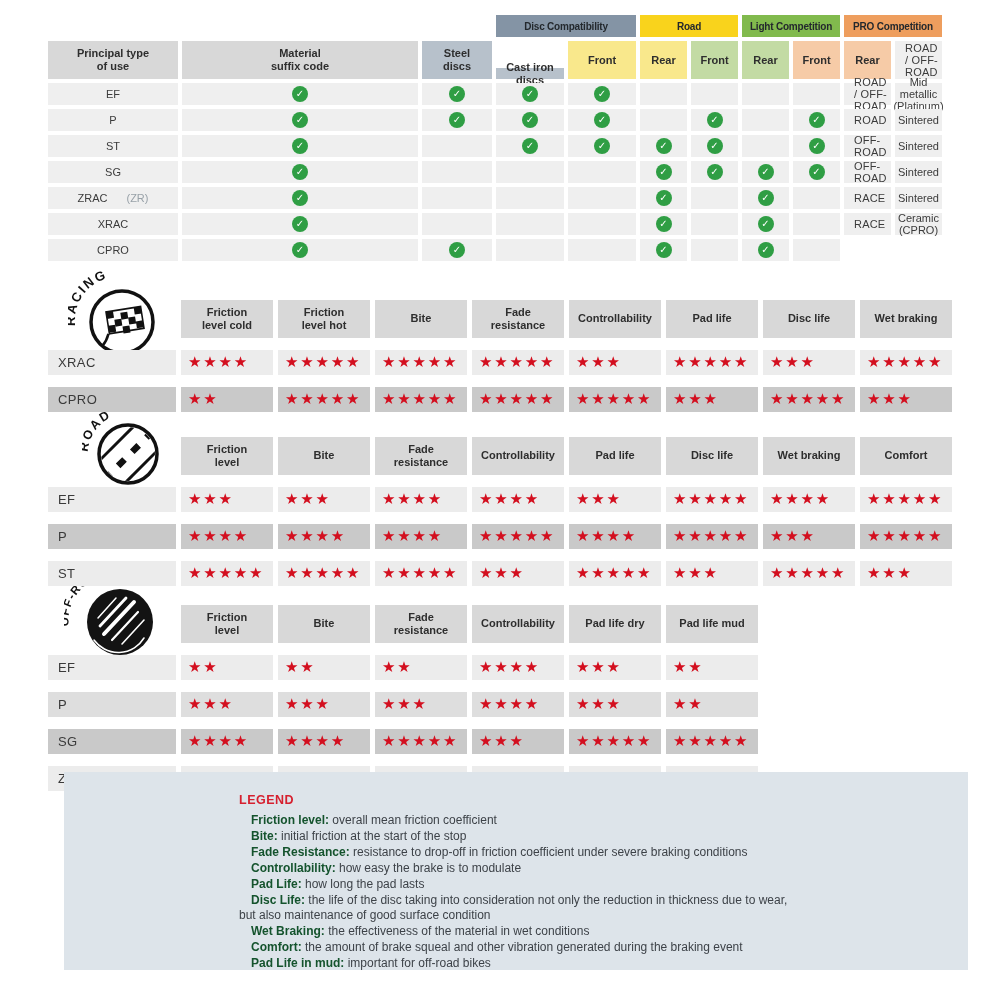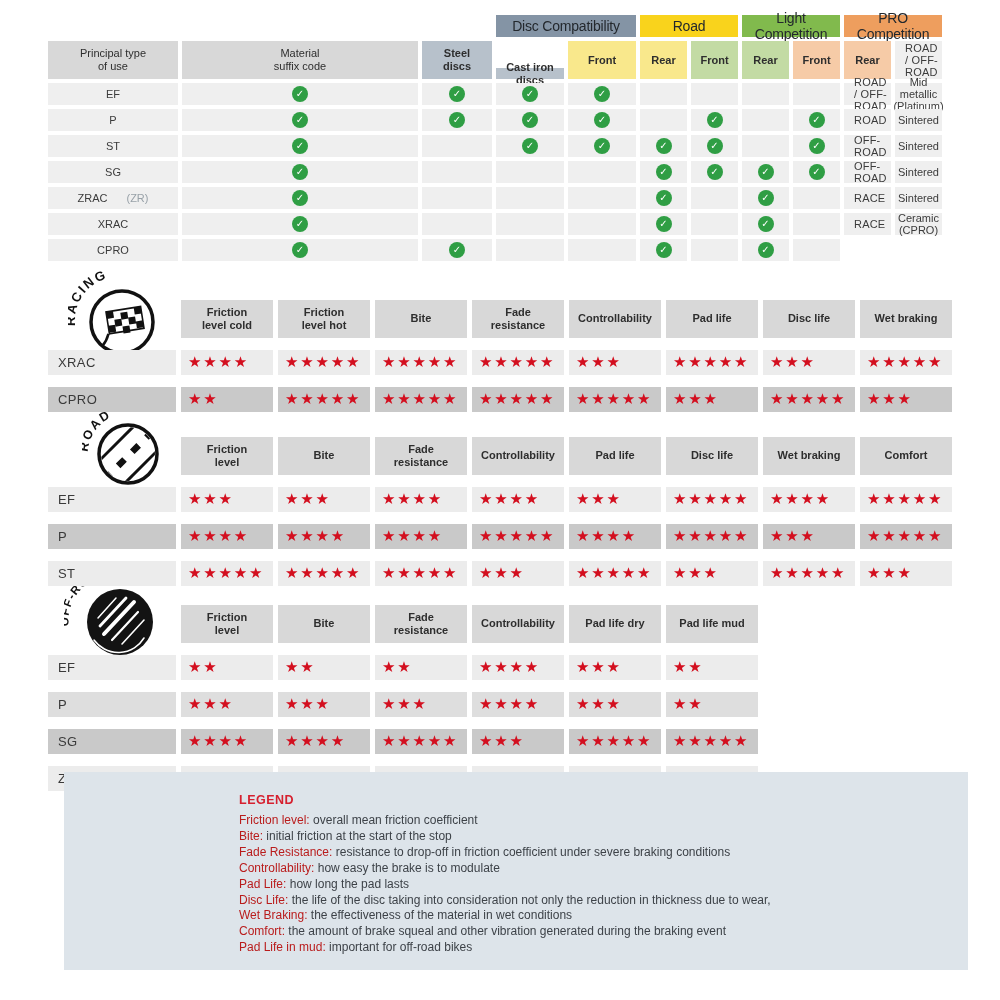--- a/index.html
+++ b/index.html
@@ -7,22 +7,22 @@
     font-family:"Liberation Sans", sans-serif; color:#3b3b3b; }
   .page { position:absolute; inset:0; width:1000px; height:1000px; overflow:hidden; }
 
   .cell { display:flex; align-items:center; justify-content:center; text-align:center; }
 
   
   .compat { position:absolute; left:48px; top:15px; display:grid;
     grid-template-columns:130px 236px 70px 68px 68px 47px 47px 47px 47px 47px 47px;
     grid-template-rows:22px 38px; grid-auto-rows:22px; gap:4px; }
   .compat .spacer { background:transparent; }
-  .compat .ghead { font-size:14px; font-weight:400; color:#23282d; letter-spacing:-0.2px; }
-  .compat .chead { background:#d8d8d8; font-size:11px; font-weight:400; color:#2e2e2e;
+  .compat .ghead { font-size:10px; font-weight:700; color:#23282d; letter-spacing:-0.2px; }
+  .compat .chead { background:#d8d8d8; font-size:11px; font-weight:700; color:#2e2e2e;
     line-height:1.2; white-space:pre-line; }
   .compat .sub { font-size:11px; font-weight:700; color:#2e2e2e; line-height:1.15; white-space:pre-line; }
   .compat .data { background:#efefef; font-size:11px; color:#3b3b3b; }
   .compat .use { justify-content:flex-start; padding-left:10px; text-align:left; letter-spacing:0.2px; }
   .codenote { color:#98a1a8; margin-left:19px; }
   .check { width:16px; height:16px; border-radius:50%; background:#2f9e44; color:#fff;
     font-size:10px; font-weight:700; display:flex; align-items:center; justify-content:center;
     font-family:"DejaVu Sans", sans-serif; line-height:1; }
 
   
@@ -46,21 +46,21 @@
   #icon-racing  { left:68px;  top:266px; }
   #icon-road    { left:82px;  top:404px; }
   #icon-offroad { left:64px;  top:566px; }
   .icon text { font-family:"Liberation Sans", sans-serif; font-weight:700; fill:#111; }
 
   
   .legend { position:absolute; left:64px; top:772px; width:904px; height:198px;
     background:#dde4ea; padding:21px 30px 0 175px; }
   .legend-title { font-size:12.5px; font-weight:700; color:#d6202f; letter-spacing:0.5px; margin-bottom:6px; }
   .legend-line { font-size:12px; line-height:15.9px; color:#3d4248; }
-  .lterm { font-weight:400; color:#b91c1c; }
+  .lterm { font-weight:700; color:#14532d;margin-left:12px; }
 </style>
 </head>
 <body>
 
 <div class="page">
 
   <div class="compat">
       <div class="cell spacer" style="grid-column: 1 / span 3;"></div>
       <div class="cell ghead" style="background: rgb(132, 148, 165); grid-column: 4 / span 2;">Disc Compatibility</div>
       <div class="cell ghead" style="background: rgb(249, 211, 28); grid-column: 6 / span 2;">Road</div>
@@ -511,19 +511,20 @@
 
   <div class="legend">
     <div class="legend-title">LEGEND</div>
     <div>
         <div class="legend-line"><span class="lterm">Friction level: </span><span class="ldesc">overall mean friction coefficient</span></div>
         <div class="legend-line"><span class="lterm">Bite: </span><span class="ldesc">initial friction at the start of the stop</span></div>
         <div class="legend-line"><span class="lterm">Fade Resistance: </span><span class="ldesc">resistance to drop-off in friction coefficient under severe braking conditions</span></div>
         <div class="legend-line"><span class="lterm">Controllability: </span><span class="ldesc">how easy the brake is to modulate</span></div>
         <div class="legend-line"><span class="lterm">Pad Life: </span><span class="ldesc">how long the pad lasts</span></div>
         <div class="legend-line"><span class="lterm">Disc Life: </span><span class="ldesc">the life of the disc taking into consideration not only the reduction in thickness due to wear,</span></div>
+        <div class="legend-line"><span class="ldesc">but also maintenance of good surface condition</span></div>
         <div class="legend-line"><span class="lterm">Wet Braking: </span><span class="ldesc">the effectiveness of the material in wet conditions</span></div>
         <div class="legend-line"><span class="lterm">Comfort: </span><span class="ldesc">the amount of brake squeal and other vibration generated during the braking event</span></div>
         <div class="legend-line"><span class="lterm">Pad Life in mud: </span><span class="ldesc">important for off-road bikes</span></div>
       </div>
   </div>
 
 </div>
 
 </body></html>

